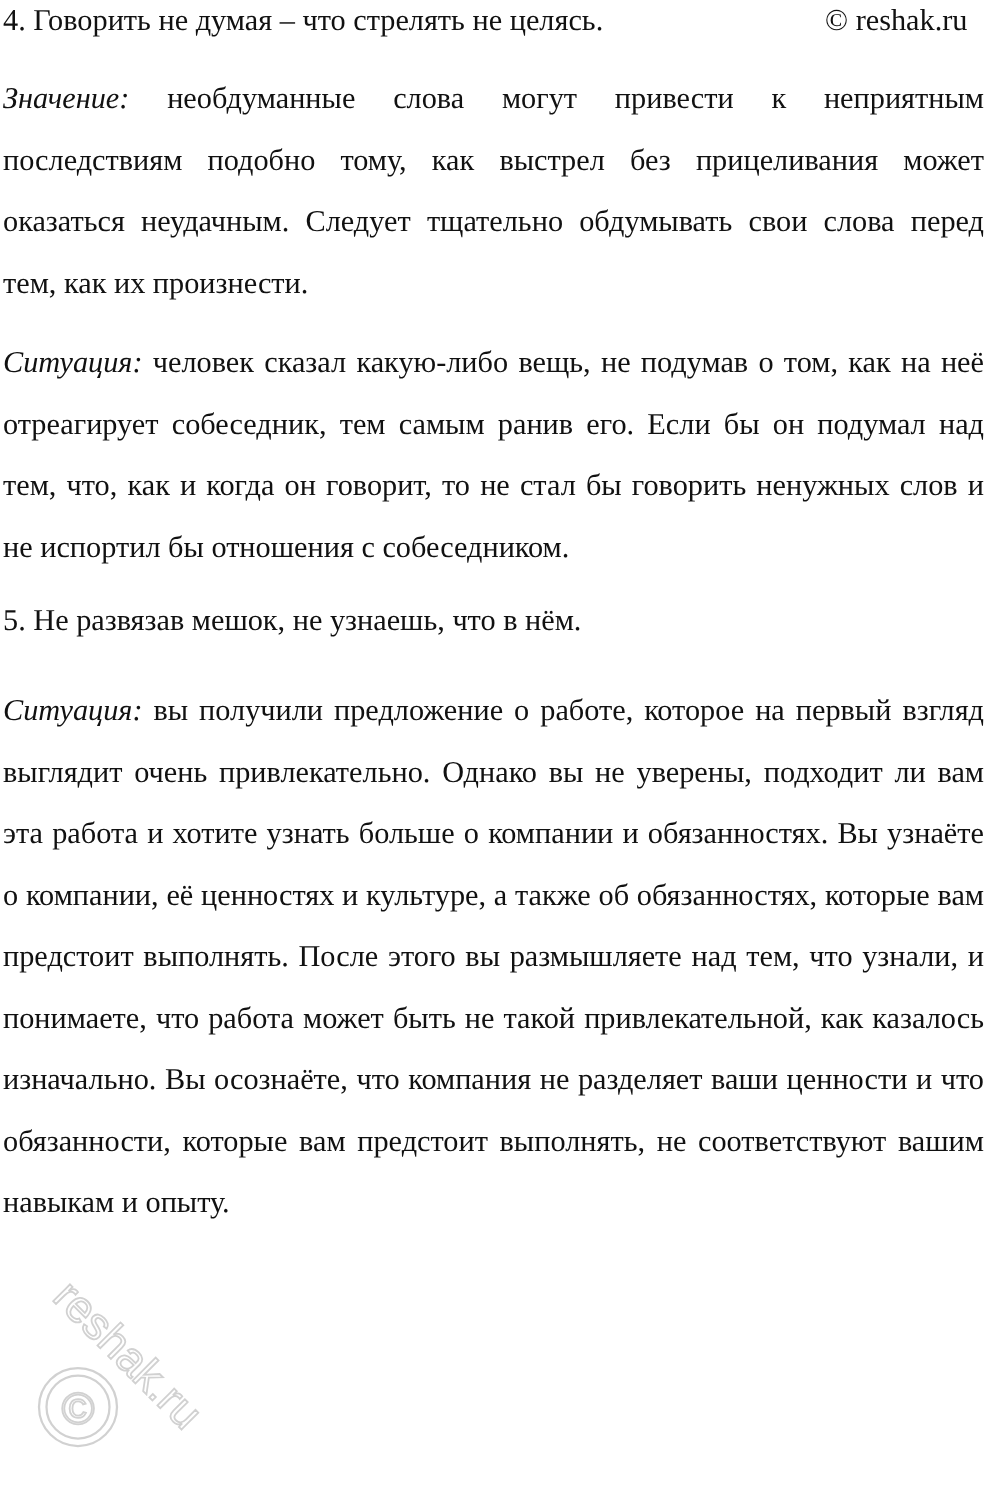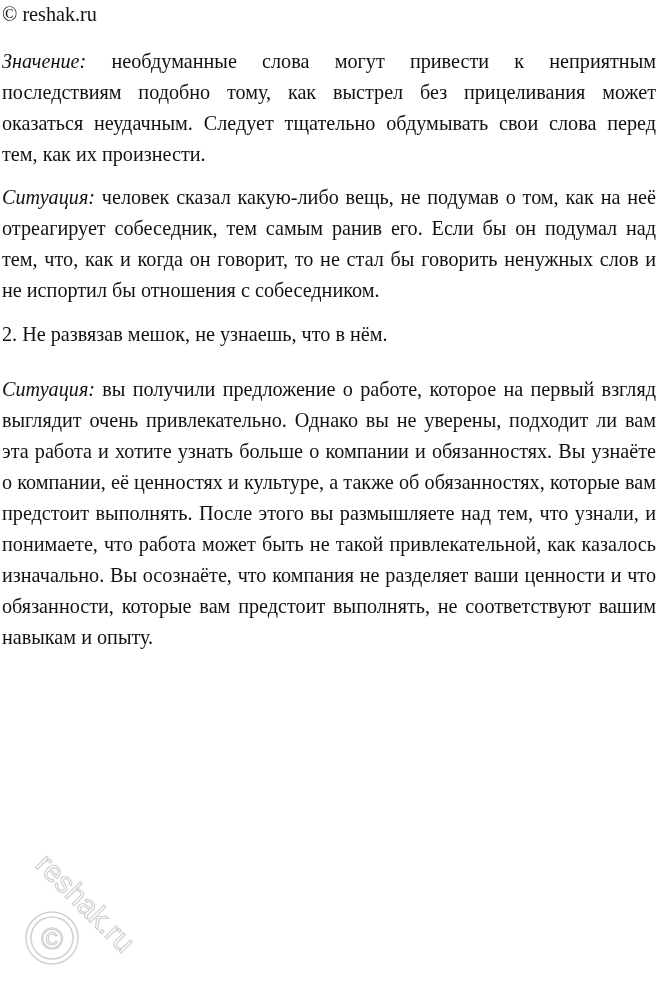--- a/index.html
+++ b/index.html
@@ -25,27 +25,27 @@
     .heading-row {
       display: flex;
       justify-content: space-between;
       align-items: baseline;
       line-height: 28px;
       margin: 0;
       padding-top: 0;
       height: 28px;
     }
     .copyright {
-      margin-right: 0;
+      margin-right: 11px;
     }
     p {
       margin: 0;
       text-align: justify;
       text-align-last: left;
-      line-height: 31px;
+      line-height: 41px;
     }
     .label {
       font-style: italic;
     }
     .heading {
       line-height: 28px;
       margin: 0;
     }
     .gap-sm { height: 12px; }
     .gap-md { height: 14px; }
@@ -58,29 +58,30 @@
       pointer-events: none;
       opacity: 0.45;
     }
   </style>
 </head>
 <body>
 
 <div class="page">
 
   <div class="heading-row">
+    <span>4. Говорить не думая – что стрелять не целясь.</span>
     <span class="copyright">© reshak.ru</span>
   </div>
   <div class="gap-md"></div>
   <p style="margin-top:4px;"><span class="label">Значение:</span><span> необдуманные слова могут привести к неприятным последствиям подобно тому, как выстрел без прицеливания может оказаться неудачным. Следует тщательно обдумывать свои слова перед тем, как их произнести.</span></p>
   <div class="gap-sm"></div>
   <p><span class="label">Ситуация:</span><span> человек сказал какую-либо вещь, не подумав о том, как на неё отреагирует собеседник, тем самым ранив его. Если бы он подумал над тем, что, как и когда он говорит, то не стал бы говорить ненужных слов и не испортил бы отношения с собеседником.</span></p>
 
   <div class="gap-sm"></div>
-  <p class="heading" style="margin-top:2px;">2. Не развязав мешок, не узнаешь, что в нём.</p>
+  <p class="heading" style="margin-top:2px;">5. Не развязав мешок, не узнаешь, что в нём.</p>
   <div class="gap-md"></div>
   <div class="gap-sm"></div>
   <p><span class="label">Ситуация:</span><span> вы получили предложение о работе, которое на первый взгляд выглядит очень привлекательно. Однако вы не уверены, подходит ли вам эта работа и хотите узнать больше о компании и обязанностях. Вы узнаёте о компании, её ценностях и культуре, а также об обязанностях, которые вам предстоит выполнять. После этого вы размышляете над тем, что узнали, и понимаете, что работа может быть не такой привлекательной, как казалось изначально. Вы осознаёте, что компания не разделяет ваши ценности и что обязанности, которые вам предстоит выполнять, не соответствуют вашим навыкам и опыту.</span></p>
 
   <div class="gap-sm"></div>
   <div class="gap-md"></div>
 </div>
 
 <svg class="watermark" viewBox="0 0 130 140">
   <g fill="none" stroke="#9a9a9a" stroke-width="1.5">

